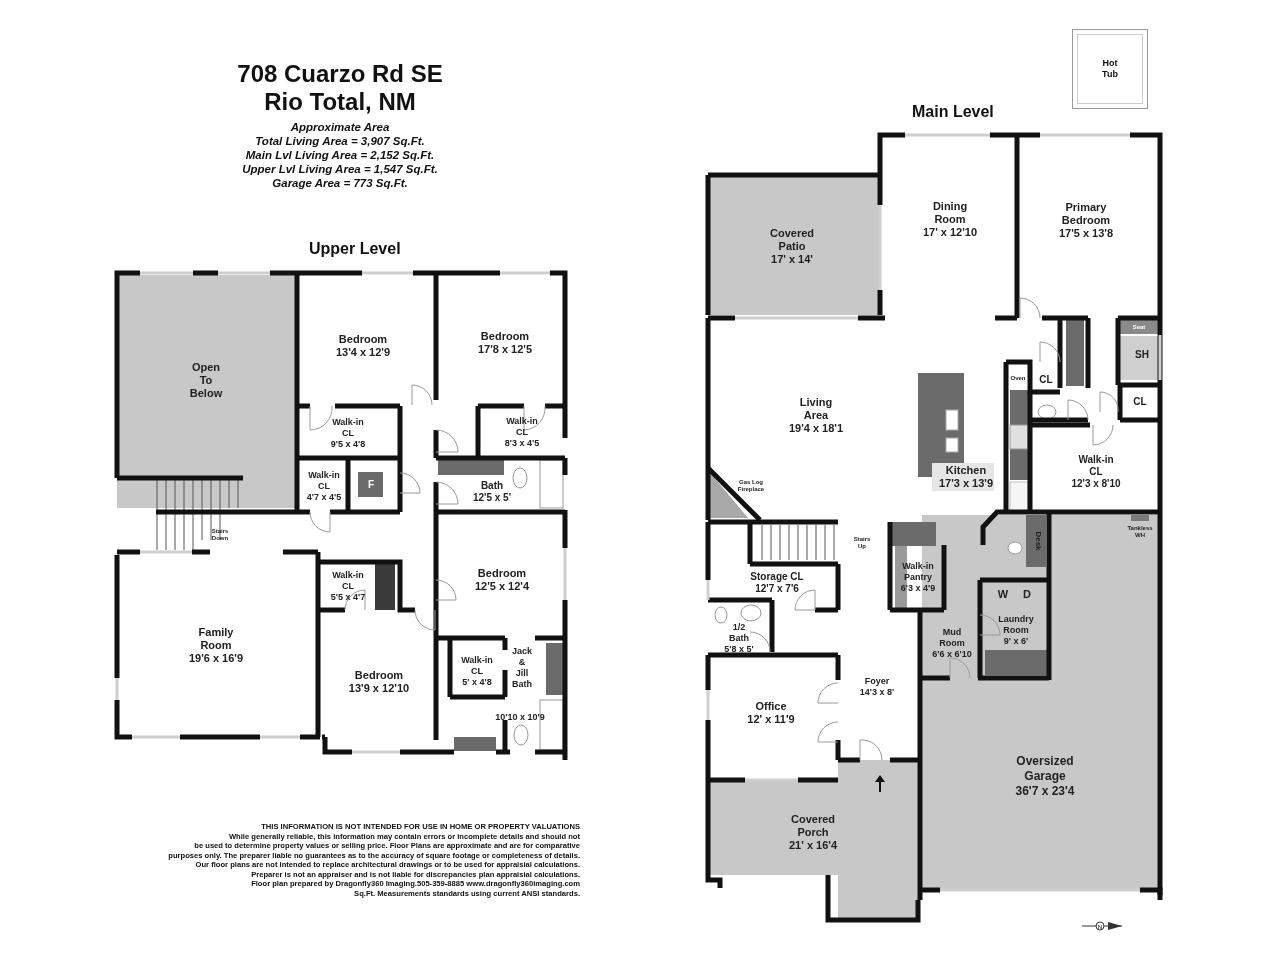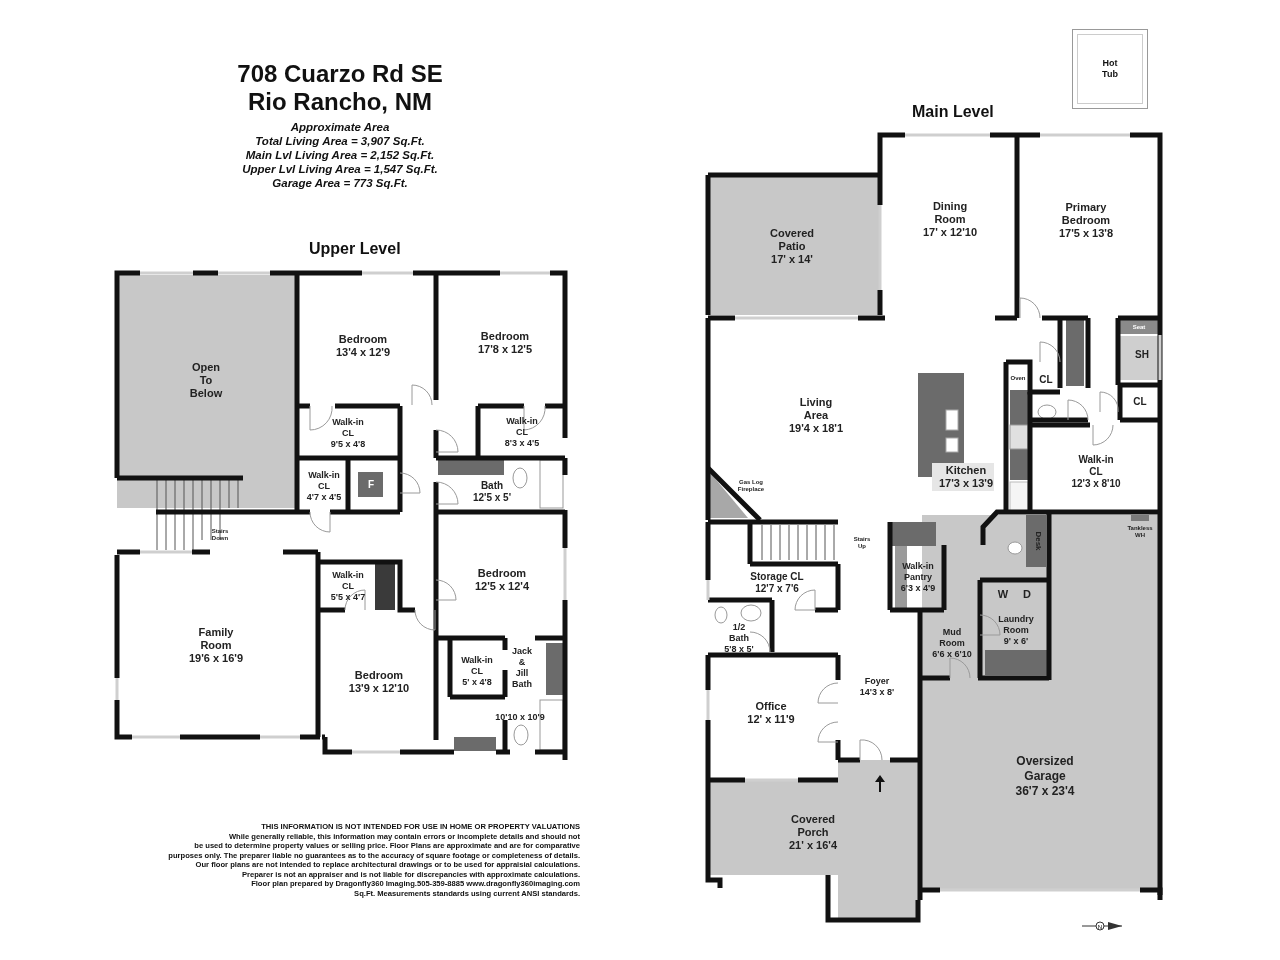--- a/index.html
+++ b/index.html
@@ -12,21 +12,21 @@
   svg{position:absolute;left:0;top:0;}
   .lbl{font-family:"Liberation Sans",sans-serif;font-weight:bold;fill:#222;text-anchor:middle;}
   .hot-tub{left:1072px;top:16px;width:76px;height:80px;border:1.5px solid #999;box-sizing:border-box;margin-top:13px;}
   .hot-tub-inner{position:absolute;left:4px;top:4px;right:4px;bottom:4px;border:1px solid #ccc;display:flex;align-items:center;justify-content:center;text-align:center;font-weight:bold;font-size:9px;line-height:11px;}
 </style>
 </head>
 <body>
 
 <div class="abs title">
   <div>708 Cuarzo Rd SE</div>
-  <div>Rio Rancho, NM</div>
+  <div>Rio Total, NM</div>
 </div>
 <div class="abs area">
   <div>Approximate Area</div>
   <div>Total Living Area = 3,907 Sq.Ft.</div>
   <div>Main Lvl Living Area = 2,152 Sq.Ft.</div>
   <div>Upper Lvl Living Area = 1,547 Sq.Ft.</div>
   <div>Garage Area = 773 Sq.Ft.</div>
 </div>
 
 <div class="abs level-title" style="left:296px;top:240px;margin-left:13px;">Upper Level</div>
@@ -331,16 +331,16 @@
     <text class="lbl" font-size="11" x="813" y="823"><tspan x="813">Covered</tspan><tspan x="813" dy="13">Porch</tspan><tspan x="813" dy="13">21' x 16'4</tspan></text>
   </g>
 </svg>
 
 <div class="abs disclaimer">
   <div>THIS INFORMATION IS NOT INTENDED FOR USE IN HOME OR PROPERTY VALUATIONS</div>
   <div>While generally reliable, this information may contain errors or incomplete details and should not</div>
   <div>be used to determine property values or selling price. Floor Plans are approximate and are for comparative</div>
   <div>purposes only. The preparer liable no guarantees as to the accuracy of square footage or completeness of details.</div>
   <div>Our floor plans are not intended to replace architectural drawings or to be used for appraisial calculations.</div>
-  <div>Preparer is not an appraiser and is not liable for discrepancies with approximate calculations.</div>
+  <div>Preparer is not an appraiser and is not liable for discrepancies plan appraisial calculations.</div>
   <div>Floor plan prepared by Dragonfly360 Imaging.505-359-8885  www.dragonfly360imaging.com</div>
   <div>Sq.Ft. Measurements standards using current ANSI standards.</div>
 </div>
 
 </body></html>

